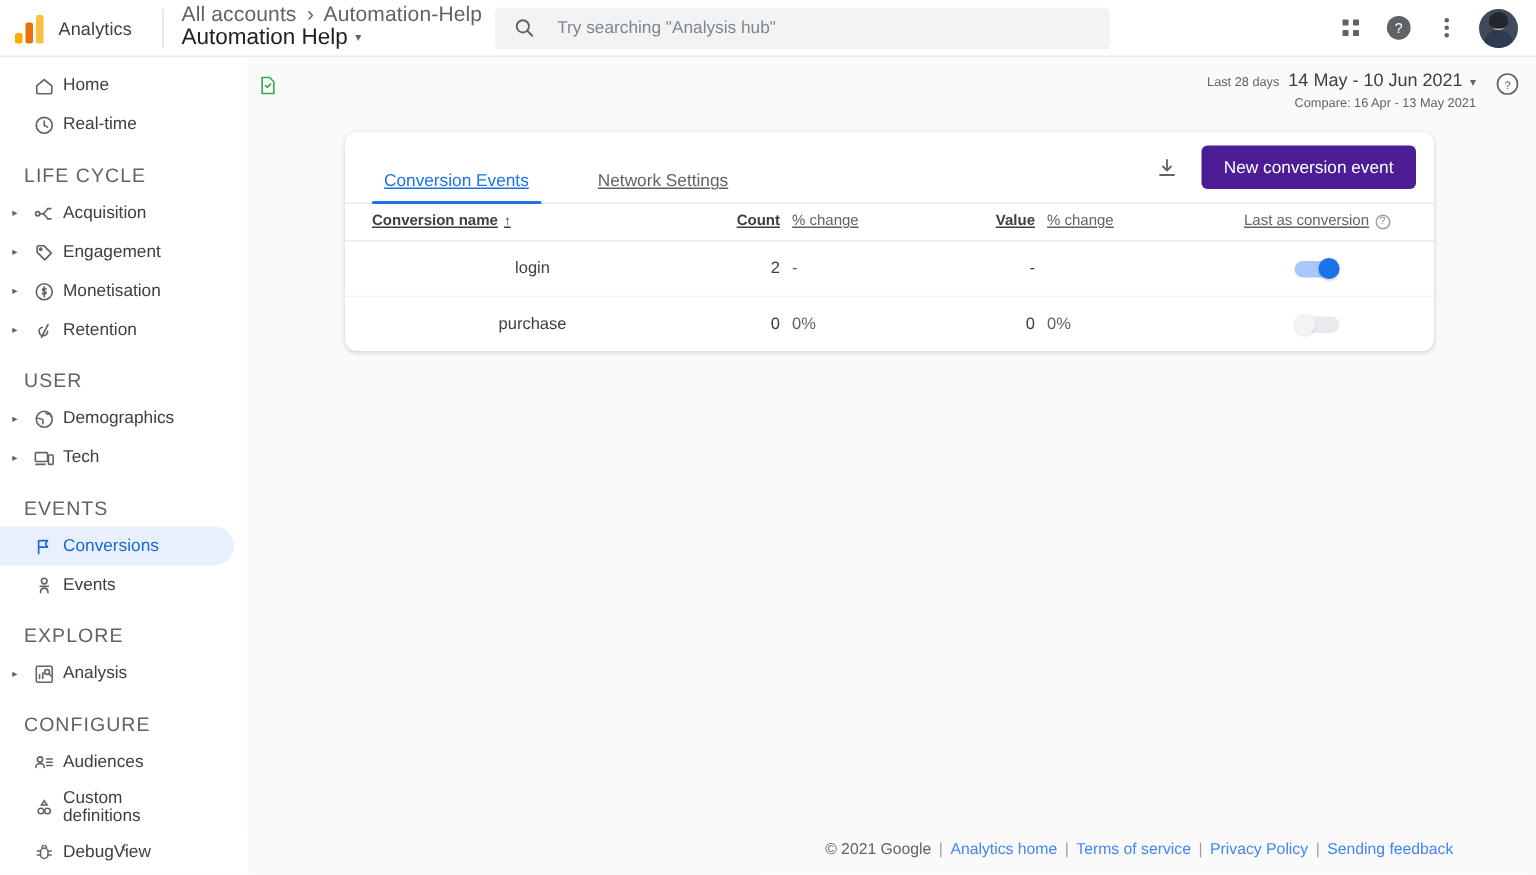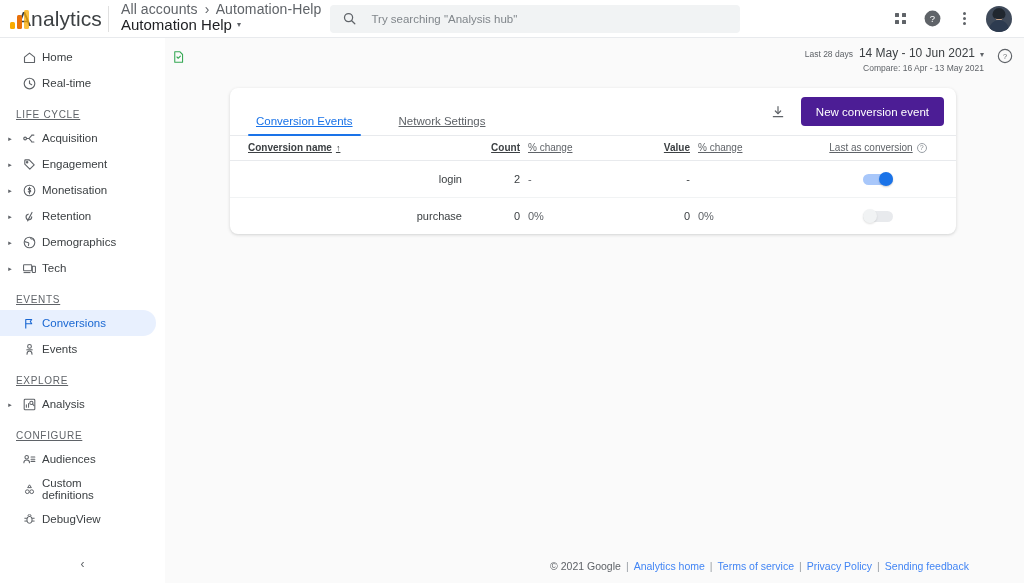--- a/index.html
+++ b/index.html
@@ -18,21 +18,21 @@
     position: absolute; top: 0; left: 0; width: 1024px; height: 38px;
     background: #fff; border-bottom: 1px solid #e8eaed;
     display: flex; align-items: center; z-index: 20;
   }
   .logo-wrap { display: flex; align-items: center; padding-left: 10px; width: 100px; }
   .ga-logo { width: 22px; height: 20px; position: relative; margin-right: 7px; }
   .ga-logo i { position: absolute; bottom: 0; border-radius: 1.5px; display:block; }
   .ga-bar1 { left: 0;  width: 4.5px; height: 7px;  background: #f9ab00; }
   .ga-bar2 { left: 7px; width: 4.5px; height: 14px; background: #e8710a; }
   .ga-bar3 { left: 14px; width: 4.5px; height: 19px; background: #f9ab00; opacity: .75; }
-  .brand { font-size: 21px; color: #3c4043; letter-spacing: .1px; }
+  .brand { font-size: 12px; color: #3c4043; letter-spacing: .1px; }
   .divider-v { width: 1px; height: 26px; background: #e0e0e0; margin: 0 12px 0 8px; }
   .prop { display: flex; flex-direction: column; justify-content: center; min-width: 150px; }
   .crumb { font-size: 14px; color: #5f6368; line-height: 11px; letter-spacing: .1px; }
   .crumb .sep { margin: 0 3px; }
   .prop-name { font-size: 15px; color: #202124; line-height: 19px; display:flex; align-items:center; }
   .caret { margin-left: 5px; font-size: 8px; color: #5f6368; }
 
   .search {
     margin-left: 9px; width: 410px; height: 28px; background: #f1f3f4;
     border-radius: 4px; display: flex; align-items: center; padding: 0 12px;
@@ -79,23 +79,22 @@
     width: 12px; font-size: 7px; color: #5f6368; text-align: center; flex: none; line-height: 1;
   }
   .nav-item .arrow.hidden { visibility: hidden; }
   .nav-ico { width: 26px; display: flex; align-items: center; justify-content: center; flex: none; }
   .nav-label { line-height: 13px; }
   .nav-item.active { background: #e8f0fe; color: #1967d2; }
   .nav-item.active .nav-ico svg { stroke: #1967d2; fill: none; }
   .nav-item.two-line { height: 34px; }
   .nav-item.two-line .nav-label { line-height: 12px; }
   .sec-label {
-    font-size: 10px; color: #5f6368; letter-spacing: .7px; padding: 13px 0 5px 16px;
+    font-size: 13px; color: #5f6368; letter-spacing: .7px; padding: 13px 0 5px 16px;
     text-transform: uppercase;
-    text-decoration: underline;
   }
   .nav-gap { height: 14px; }
   .collapse {
     position: absolute; bottom: 6px; left: 0; width: 165px; height: 26px;
     display: flex; align-items: center; justify-content: center; color: #5f6368; font-size: 12px;
   }
   .sb-vline { position: absolute; top: 38px; left: 164px; width: 1px; height: 516px; background: #e8eaed; }
 
   
   .content { position: absolute; top: 38px; left: 165px; width: 859px; height: 545px; background: #fafafa; }
@@ -150,21 +149,21 @@
   .qmark {
     display: inline-flex; align-items: center; justify-content: center;
     width: 10px; height: 10px; border: 1px solid #9aa0a6; border-radius: 50%;
     font-size: 7px; color: #80868b; margin-left: 4px; vertical-align: 1px;
   }
   tbody td {
     font-size: 11px; color: #3c4043; text-align: right; padding: 11px 0;
     border-bottom: 1px solid #f1f3f4;
   }
   tbody tr:last-child td { border-bottom: 0; }
-  tbody td.name { text-align: right; padding-left: 18px; }
+  tbody td.name { text-align: center; padding-left: 18px; }
   tbody td.pct { text-align: left; padding-left: 8px; color: #5f6368; }
   tbody td.mark { text-align: center; }
 
   .toggle { display: inline-block; width: 30px; height: 14px; position: relative; vertical-align: middle; }
   .toggle .track { position: absolute; left: 0; top: 2px; width: 30px; height: 11px; border-radius: 6px; }
   .toggle .knob { position: absolute; top: 0; width: 14px; height: 14px; border-radius: 50%; }
   .toggle.on .track { background: #a8c7fa; }
   .toggle.on .knob { right: 0; background: #1a73e8; box-shadow: 0 1px 2px rgba(0,0,0,.2); }
   .toggle.off .track { background: #e8eaed; }
   .toggle.off .knob { left: 0; background: #f1f3f4; box-shadow: 0 1px 2px rgba(0,0,0,.12); }
@@ -304,20 +303,21 @@
       <span class="arrow">▸</span>
       <span class="nav-ico">
         <svg width="15" height="15" viewBox="0 0 24 24" fill="none" stroke="#5f6368" stroke-width="1.8" stroke-linecap="round">
           <path d="M16 5.5 9 19"></path>
             <path d="M15.5 12.5a4.5 4.5 0 1 1-5.5-4.2"></path>
         </svg>
       </span>
       <span class="nav-label">Retention</span>
     </div>
 
+    <div class="sec-label">USER</div>
 
     <div class="nav-item">
       <span class="arrow">▸</span>
       <span class="nav-ico">
         <svg width="15" height="15" viewBox="0 0 24 24" fill="none" stroke="#5f6368" stroke-width="1.7">
           <circle cx="12" cy="12" r="8.5"></circle>
             <path d="M4 10.5c3 1.5 5 .5 6.5 2s-1 3.5 0 5M14 4.2c-.5 2 1 2.5 2.5 2.2s3 1.5 2.5 3.3"></path>
         </svg>
       </span>
       <span class="nav-label">Demographics</span>

